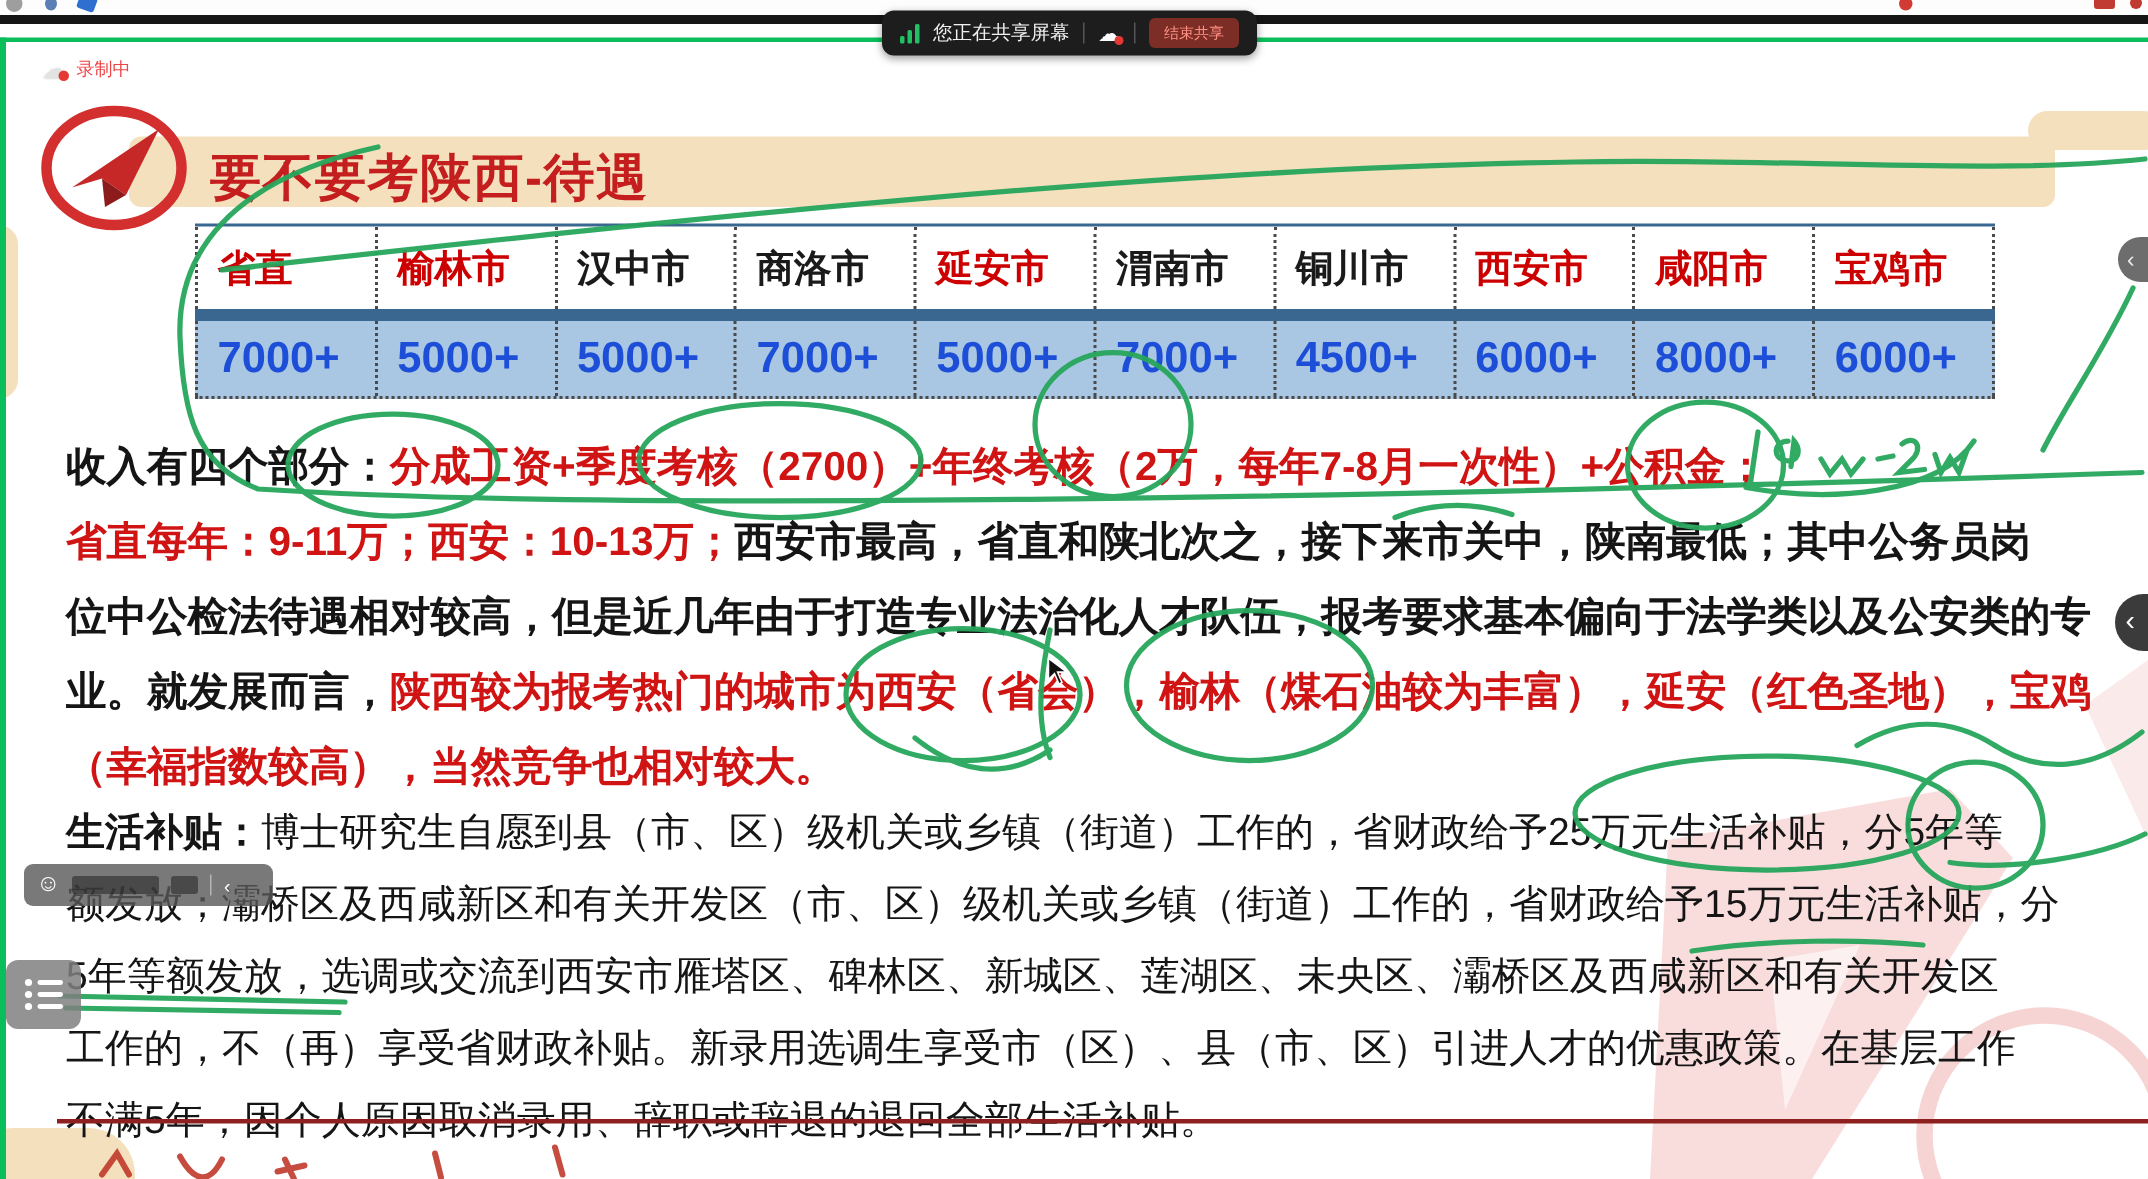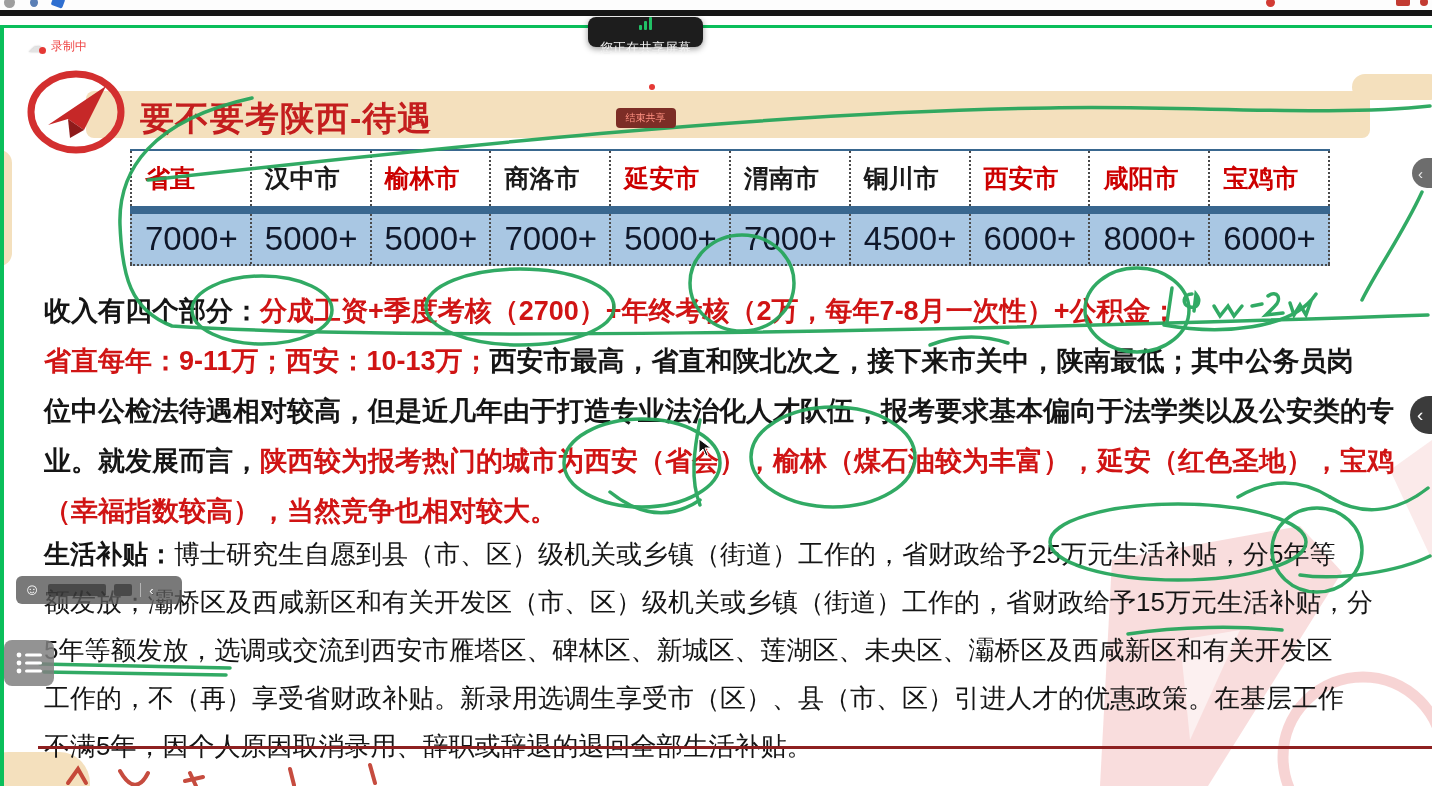--- a/index.html
+++ b/index.html
@@ -10,22 +10,22 @@
   .abs{position:absolute;}
   
   .topstrip{left:0;top:0;width:1432px;height:10px;background:#fdfdfd;z-index:70;}
   .tico{position:absolute;border-radius:50%;}
   .blackbar{left:0;top:10px;width:1432px;height:6px;background:#161616;z-index:70;}
   
   .gb-top{left:0;top:25px;width:1432px;height:3px;background:#0abf5b;z-index:40;}
   .gb-left{left:0;top:25px;width:4px;height:761px;background:#0abf5b;z-index:40;}
   
   .sharebar{
-    left:588px;top:17px;height:30px;z-index:80;background:#1d1d1d;border-radius:8px;
-    display:flex;align-items:center;gap:9px;padding:0 12px;box-shadow:0 2px 6px rgba(0,0,0,.4);flex-direction:column;
+    left:588px;top:7px;height:30px;z-index:80;background:#1d1d1d;border-radius:8px;
+    display:flex;align-items:center;gap:9px;padding:0 12px;box-shadow:0 2px 6px rgba(0,0,0,.4);
   }
   .sigbars{display:flex;align-items:flex-end;gap:2px;height:14px;}
   .sigbars i{display:block;width:3px;background:#21c065;border-radius:1px;}
   .sharetext{color:#f0f0f0;font-size:13px;white-space:nowrap;}
   .bardiv{width:1px;height:14px;background:#565656;}
   .cloudwrap{position:relative;font-size:15px;color:#fff;line-height:15px;}
   .cloudwrap .dot{position:absolute;right:-2px;bottom:0;width:6px;height:6px;border-radius:50%;background:#e53935;}
   .endshare{
     background:#7c2d26;color:#ff9182;font-size:10px;border:none;border-radius:4px;
     padding:3px 10px;white-space:nowrap;cursor:pointer;
@@ -44,21 +44,21 @@
     left:140px;top:96px;z-index:3;color:#c41e1e;font-size:34px;font-weight:bold;
     letter-spacing:1px;white-space:nowrap;
   }
   
   .saltable{left:130px;top:149px;width:1200px;z-index:5;}
   .trow{display:flex;width:100%;}
   .thead{border-top:2px solid #39678f;background:#fff;}
   .thead .cell{height:55px;font-size:25px;font-weight:bold;color:#1a1a1a;}
   .tbar{height:8px;background:#39678f;width:100%;}
   .tvals{background:#a9c7e3;border-bottom:2px dotted #4a4a4a;}
-  .tvals .cell{height:50px;font-size:33px;color:#0f172a;}
+  .tvals .cell{height:50px;font-size:29px;color:#1d4ed8;font-weight:bold;}
   .cell{
     flex:1 1 0;display:flex;align-items:center;padding-left:13px;box-sizing:border-box;
     border-right:2px dotted #4a4a4a;white-space:nowrap;overflow:hidden;
   }
   .cell:first-child{border-left:2px dotted #4a4a4a;}
   .cell.hl{color:#cc0000;}
   
   .para1{left:44px;top:286px;width:1388px;z-index:5;font-weight:bold;font-size:27px;}
   .para1 .line{height:50px;line-height:50px;white-space:nowrap;}
   .para2{left:44px;top:530px;width:1390px;z-index:5;font-size:26px;}
@@ -137,22 +137,22 @@
   <ellipse cx="50" cy="42" rx="45" ry="38" fill="none" stroke="#d32f2f" stroke-width="7"></ellipse>
   <polygon points="22,55 80,16 58,60 42,49" fill="#c62828"></polygon>
   <polygon points="42,49 58,60 44,68" fill="#8e1b1b"></polygon>
 </svg>
 
 <div class="abs pagetitle">要不要考陕西-待遇</div>
 
 <div class="abs saltable">
   <div class="trow thead">
     <div class="cell hl">省直</div>
+    <div class="cell hl">榆林市</div>
     <div class="cell">汉中市</div>
-    <div class="cell hl">榆林市</div>
     <div class="cell">商洛市</div>
     <div class="cell hl">延安市</div>
     <div class="cell">渭南市</div>
     <div class="cell">铜川市</div>
     <div class="cell hl">西安市</div>
     <div class="cell hl">咸阳市</div>
     <div class="cell hl">宝鸡市</div>
   </div>
   <div class="tbar"></div>
   <div class="trow tvals">

